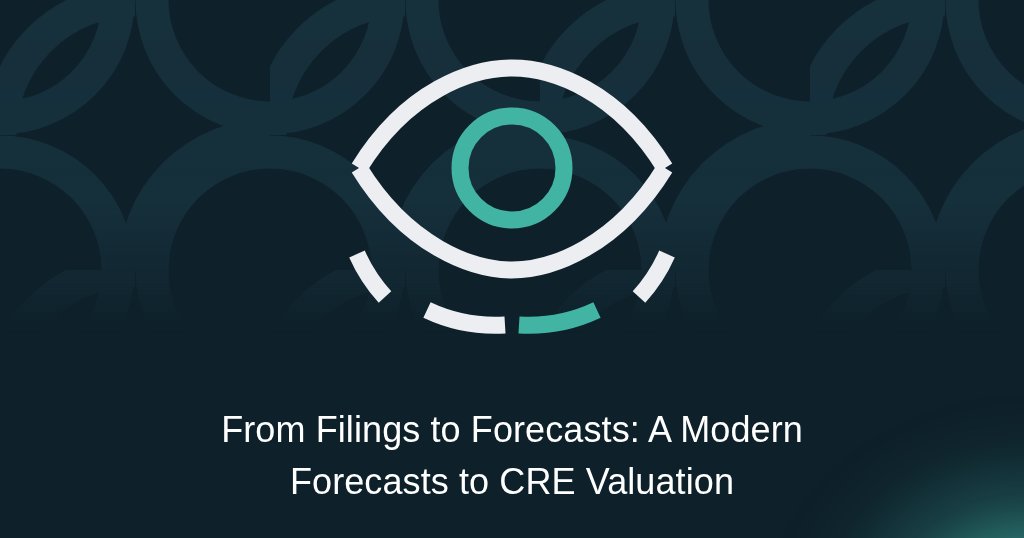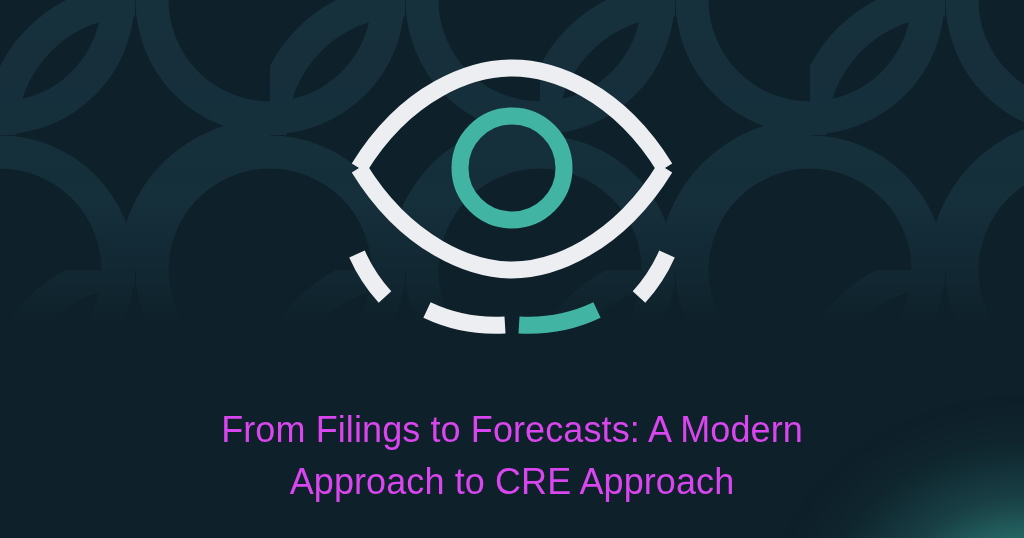--- a/index.html
+++ b/index.html
@@ -60,21 +60,21 @@
   }
 
   
   #headline {
     position: absolute;
     left: 0;
     right: 0;
     top: 380px;
     z-index: 3;
     text-align: center;
-    color: #d946ef;
+    color: #ffffff;
     font-size: 36px;
     line-height: 52px;
     font-weight: 400;
     letter-spacing: 0.1px;
     padding: 0 88px;
     box-sizing: border-box;
   }
   #headline .hl-line { display: block; white-space: nowrap; }
 </style>
 </head>
@@ -122,16 +122,16 @@
     <g fill="none" stroke-width="17" stroke-linecap="butt">
       <path stroke="#eceef1" d="M 10 202 A 160 160 0 0 0 38 245"></path>
       <path stroke="#eceef1" d="M 320 202 A 160 160 0 0 1 292 245"></path>
       <path stroke="#eceef1" d="M 80 258 A 160 160 0 0 0 158 273"></path>
       <path stroke="#42b4a4" d="M 172 273 A 160 160 0 0 0 250 258"></path>
     </g>
   </svg>
 
   <h1 id="headline">
     <span class="hl-line">From Filings to Forecasts: A Modern</span>
-    <span class="hl-line">Approach to CRE Approach</span>
+    <span class="hl-line">Forecasts to CRE Valuation</span>
   </h1>
 
 </div>
 
 </body></html>

